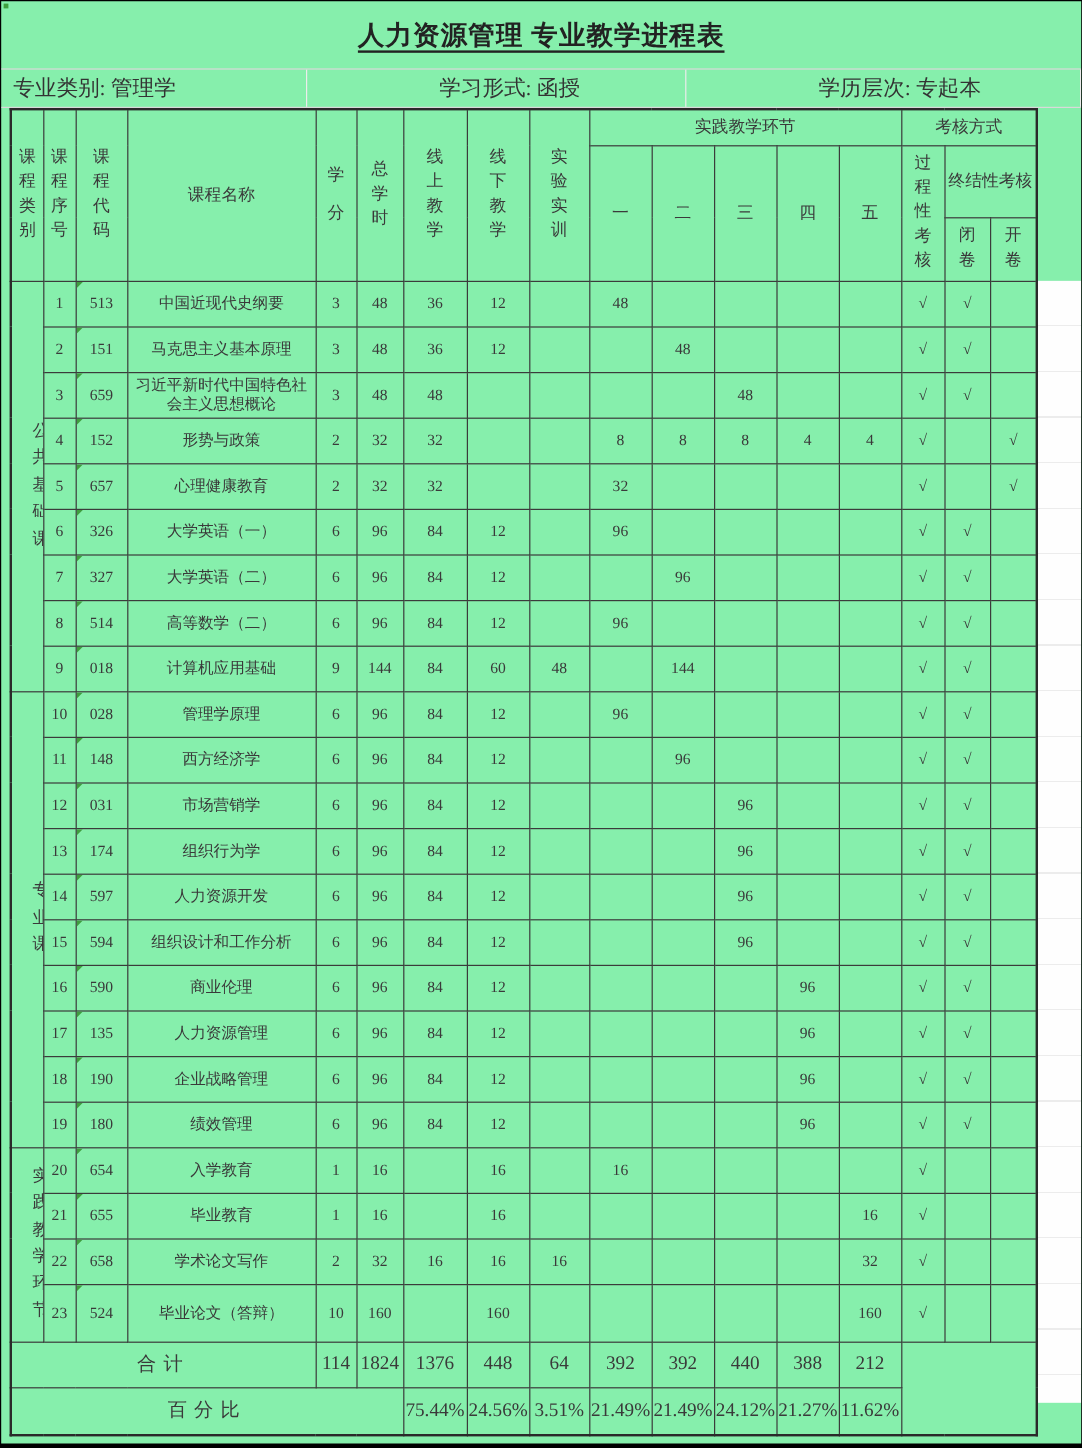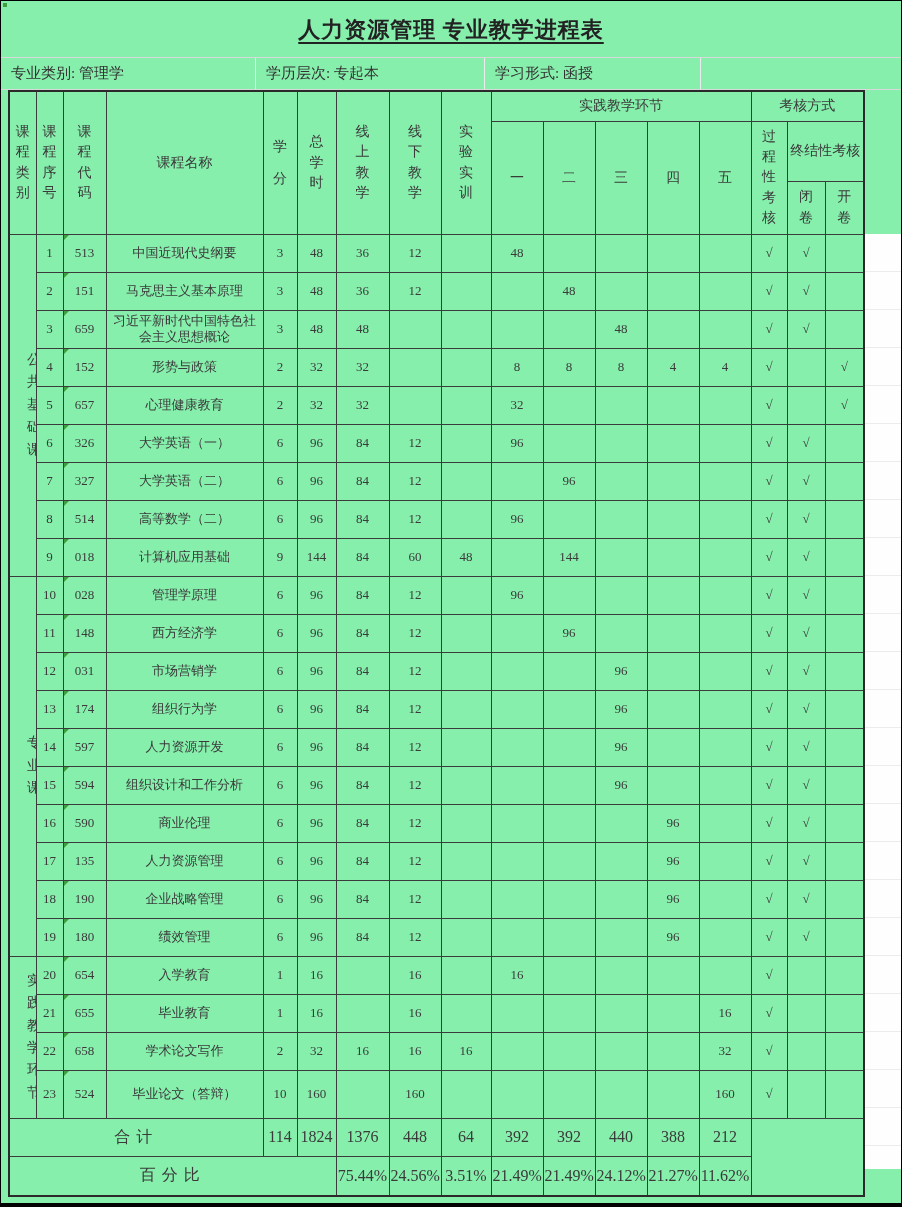--- a/index.html
+++ b/index.html
@@ -24,22 +24,23 @@
     letter-spacing:1px;
     text-decoration:underline;
     text-underline-offset:5px;
   }
   .info-row{
     display:flex;
     height:31px;
     line-height:31px;
     border-top:1px solid #d9d9d9;
     border-bottom:1px solid #d9d9d9;
-    font-size:15px;
+    font-size:18px;
     color:#333;
+    justify-content:space-between;
   }
   .info-cell{padding-left:10px;border-right:1px solid #ececec;}
   .ic1{width:244px;}
   .ic2{width:218px;}
   .ic3{width:205px;}
   .ic4{flex:1;border-right:none;}
   table{
     border-collapse:collapse;
     table-layout:fixed;
     width:855px;
@@ -94,22 +95,22 @@
 <body>
 
 <div class="page">
   <span class="sheet-nub"></span>
   <div class="right-strip"></div>
 
   <div class="title">人力资源管理 专业教学进程表</div>
 
   <div class="info-row">
     <div class="info-cell ic1">专业类别: 管理学</div>
+    <div class="info-cell ic3">学习形式: 函授</div>
     <div class="info-cell ic2">学历层次: 专起本</div>
-    <div class="info-cell ic3">学习形式: 函授</div>
   </div>
 
   <table>
     <colgroup>
       <col style="width:27px">
         <col style="width:27px">
         <col style="width:43px">
       <col style="width:157px">
         <col style="width:34px">
         <col style="width:39px">

